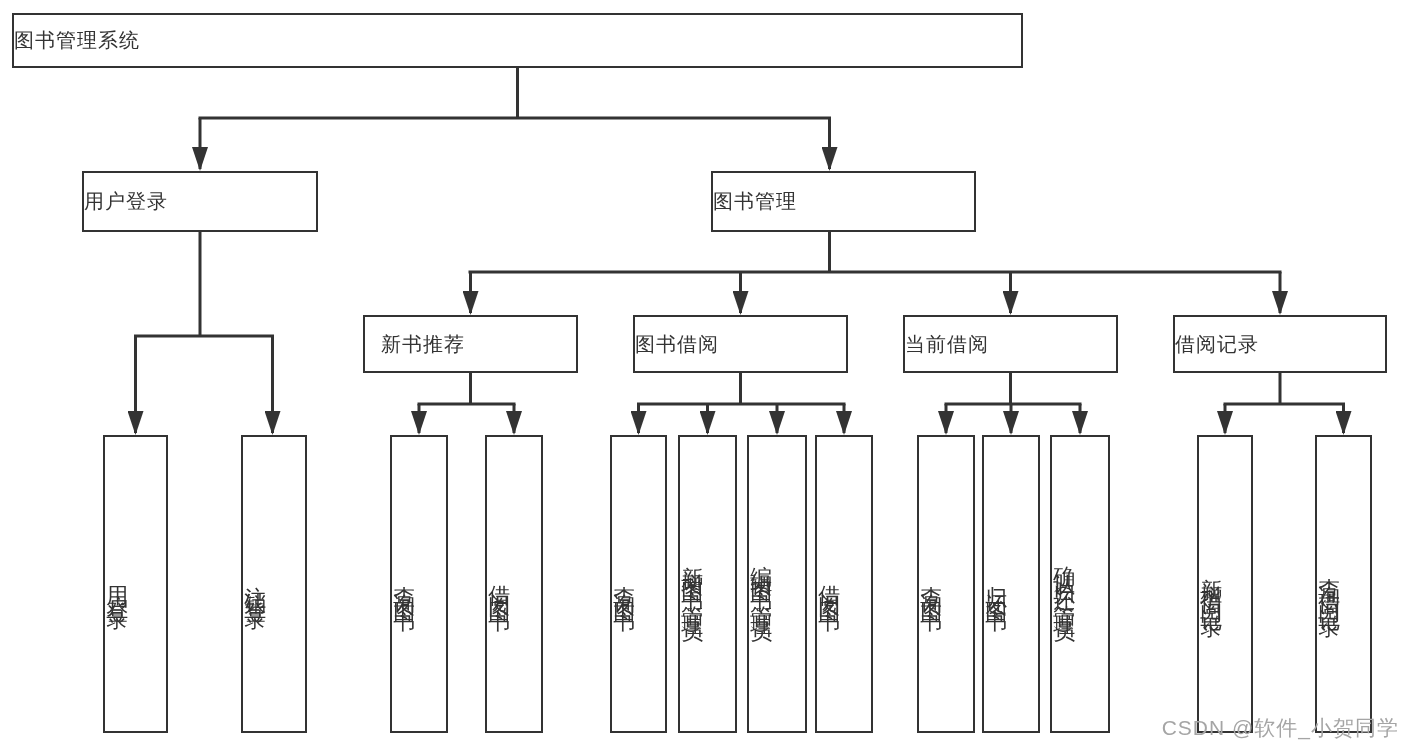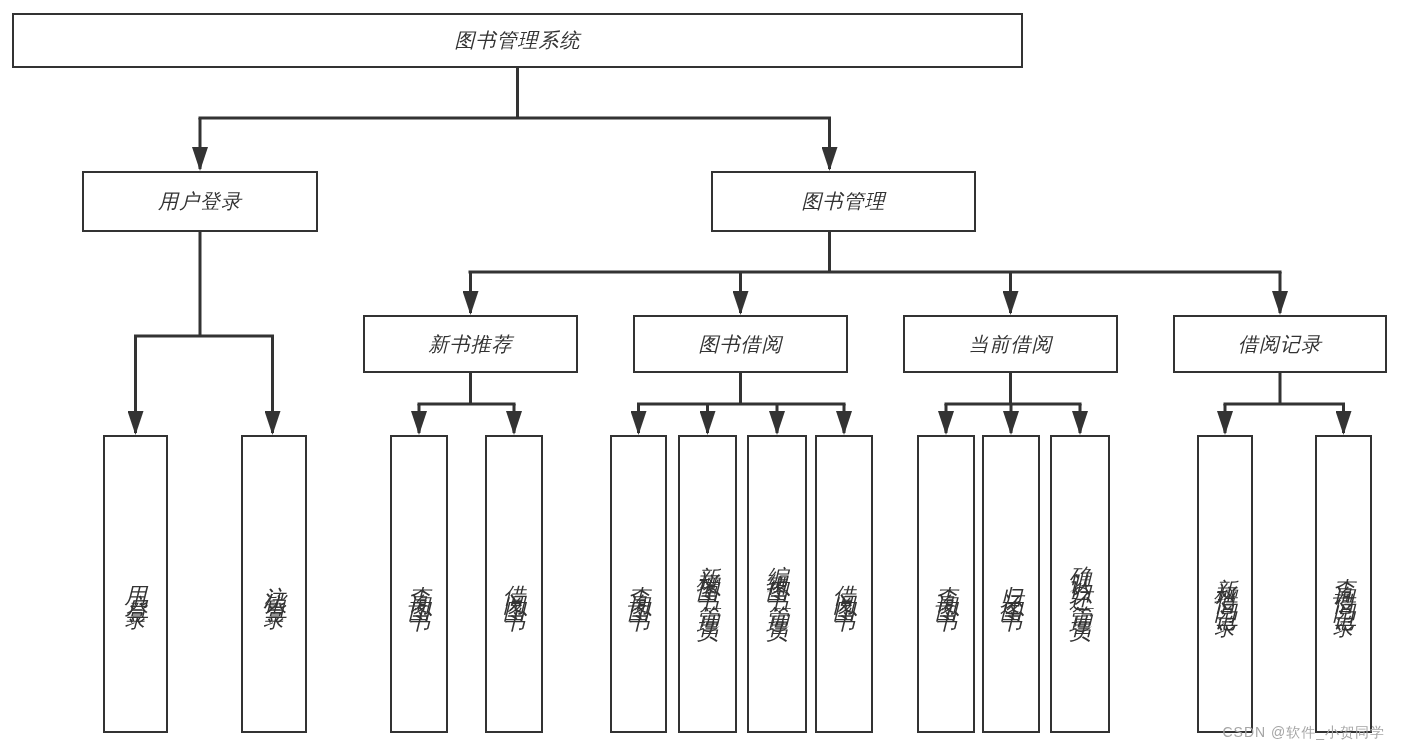--- a/index.html
+++ b/index.html
@@ -19,40 +19,38 @@
     fill: none;
     stroke-linecap: butt;
   }
   .node {
     position: absolute;
     box-sizing: border-box;
     border: 2px solid var(--line, #333333);
     background: var(--box_bg, #ffffff);
     display: flex;
     align-items: center;
-    justify-content: center;
     z-index: 1;
     font-size: 20px;
     letter-spacing: 1px;
     white-space: nowrap;
-    font-style: italic;
   }
   .leaf span.vtext {
     writing-mode: vertical-rl;
     text-orientation: mixed;
     font-size: 22px;
     letter-spacing: 8px;
     line-height: 1.1;
   }
   .watermark {
     position: absolute;
-    right: 20px;
+    right: 6px;
     bottom: 5px;
     z-index: 5;
-    font-size: 14px;
+    font-size: 21px;
     letter-spacing: 1px;
     color: var(--watermark, #a5a5a5);
     white-space: nowrap;
   }
 </style>
 </head>
 <body>
 
 <div class="canvas">
 
@@ -107,21 +105,21 @@
     <span>图书管理系统</span>
   </div>
 
   <div class="node" style="left:82px; top:171px; width:236px; height:61px;">
     <span>用户登录</span>
   </div>
   <div class="node" style="left:711px; top:171px; width:265px; height:61px;">
     <span>图书管理</span>
   </div>
 
-  <div class="node" style="left:363px; top:315px; width:215px; height:58px;">
+  <div class="node" style="left:363px; top:315px; width:215px; height:58px;padding-left:16px;">
     <span>新书推荐</span>
   </div>
   <div class="node" style="left:633px; top:315px; width:215px; height:58px;">
     <span>图书借阅</span>
   </div>
   <div class="node" style="left:903px; top:315px; width:215px; height:58px;">
     <span>当前借阅</span>
   </div>
   <div class="node" style="left:1173px; top:315px; width:214px; height:58px;">
     <span>借阅记录</span>

